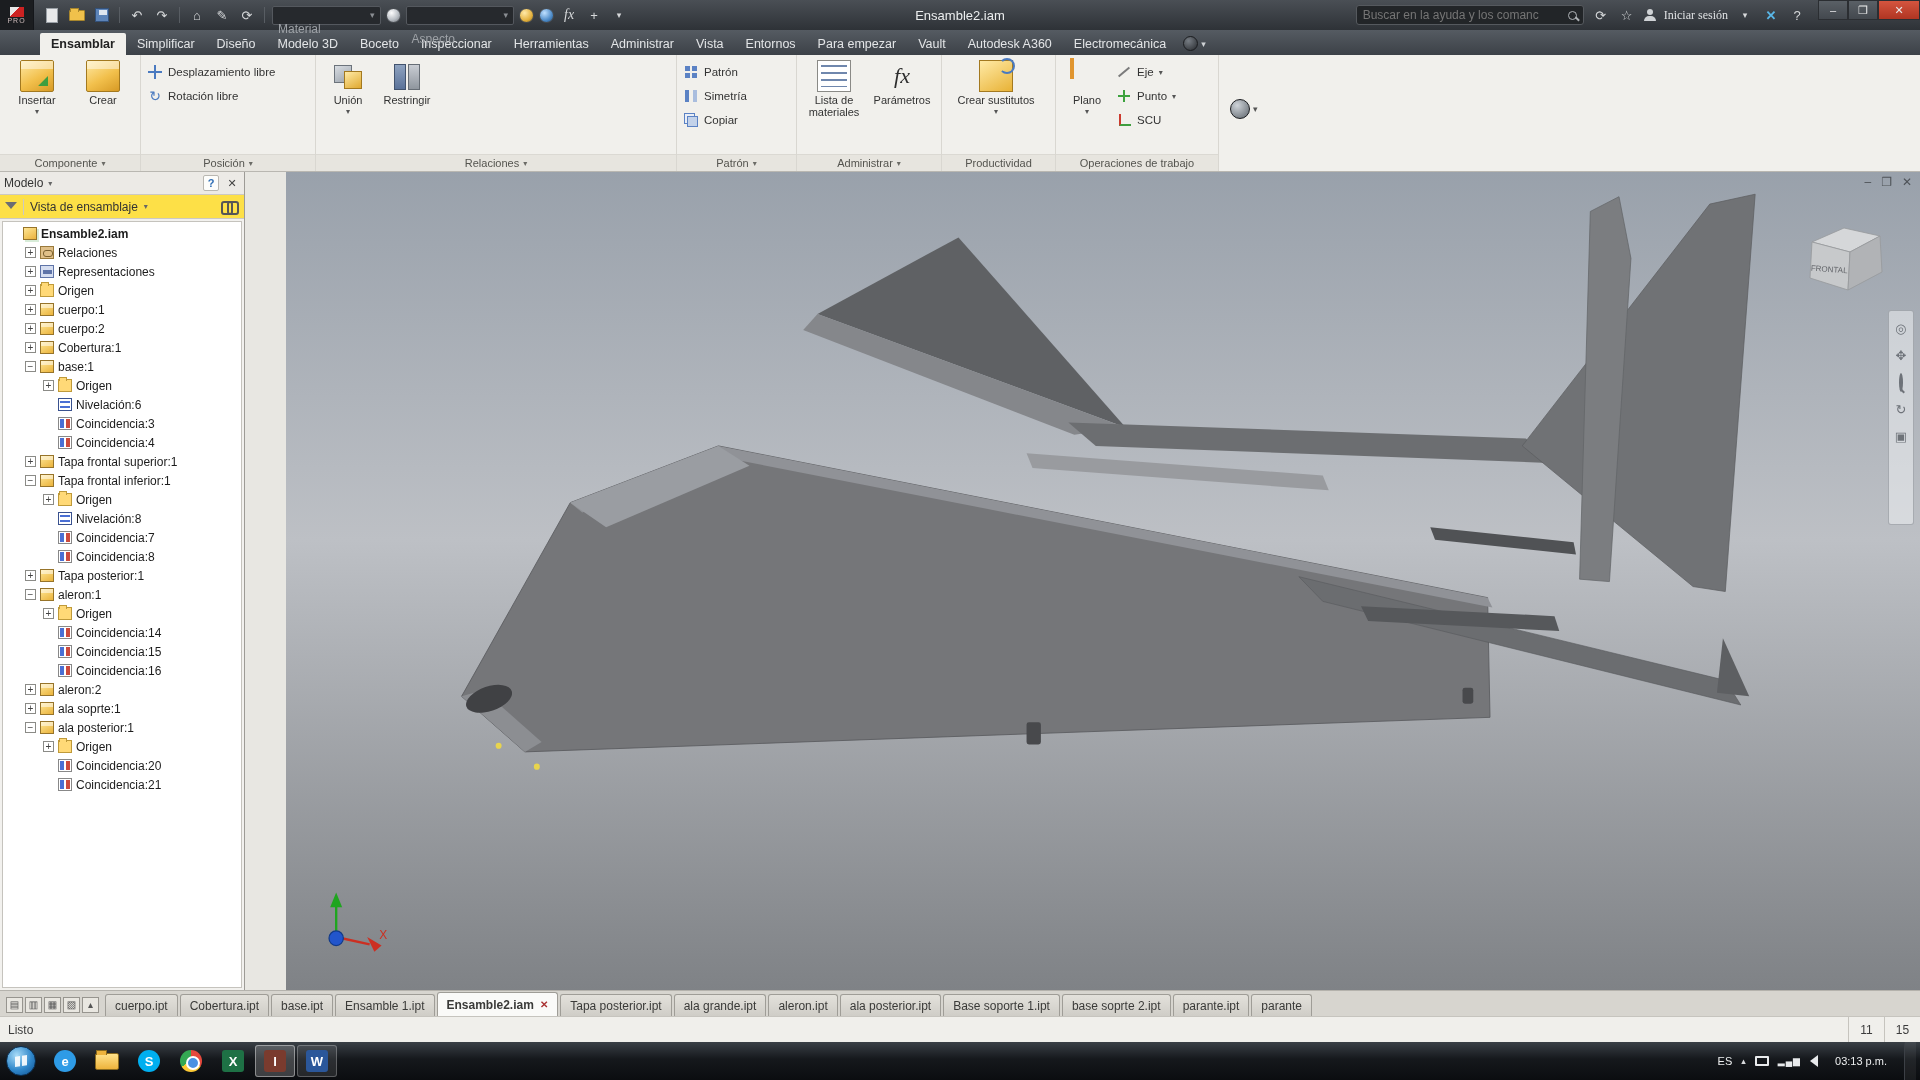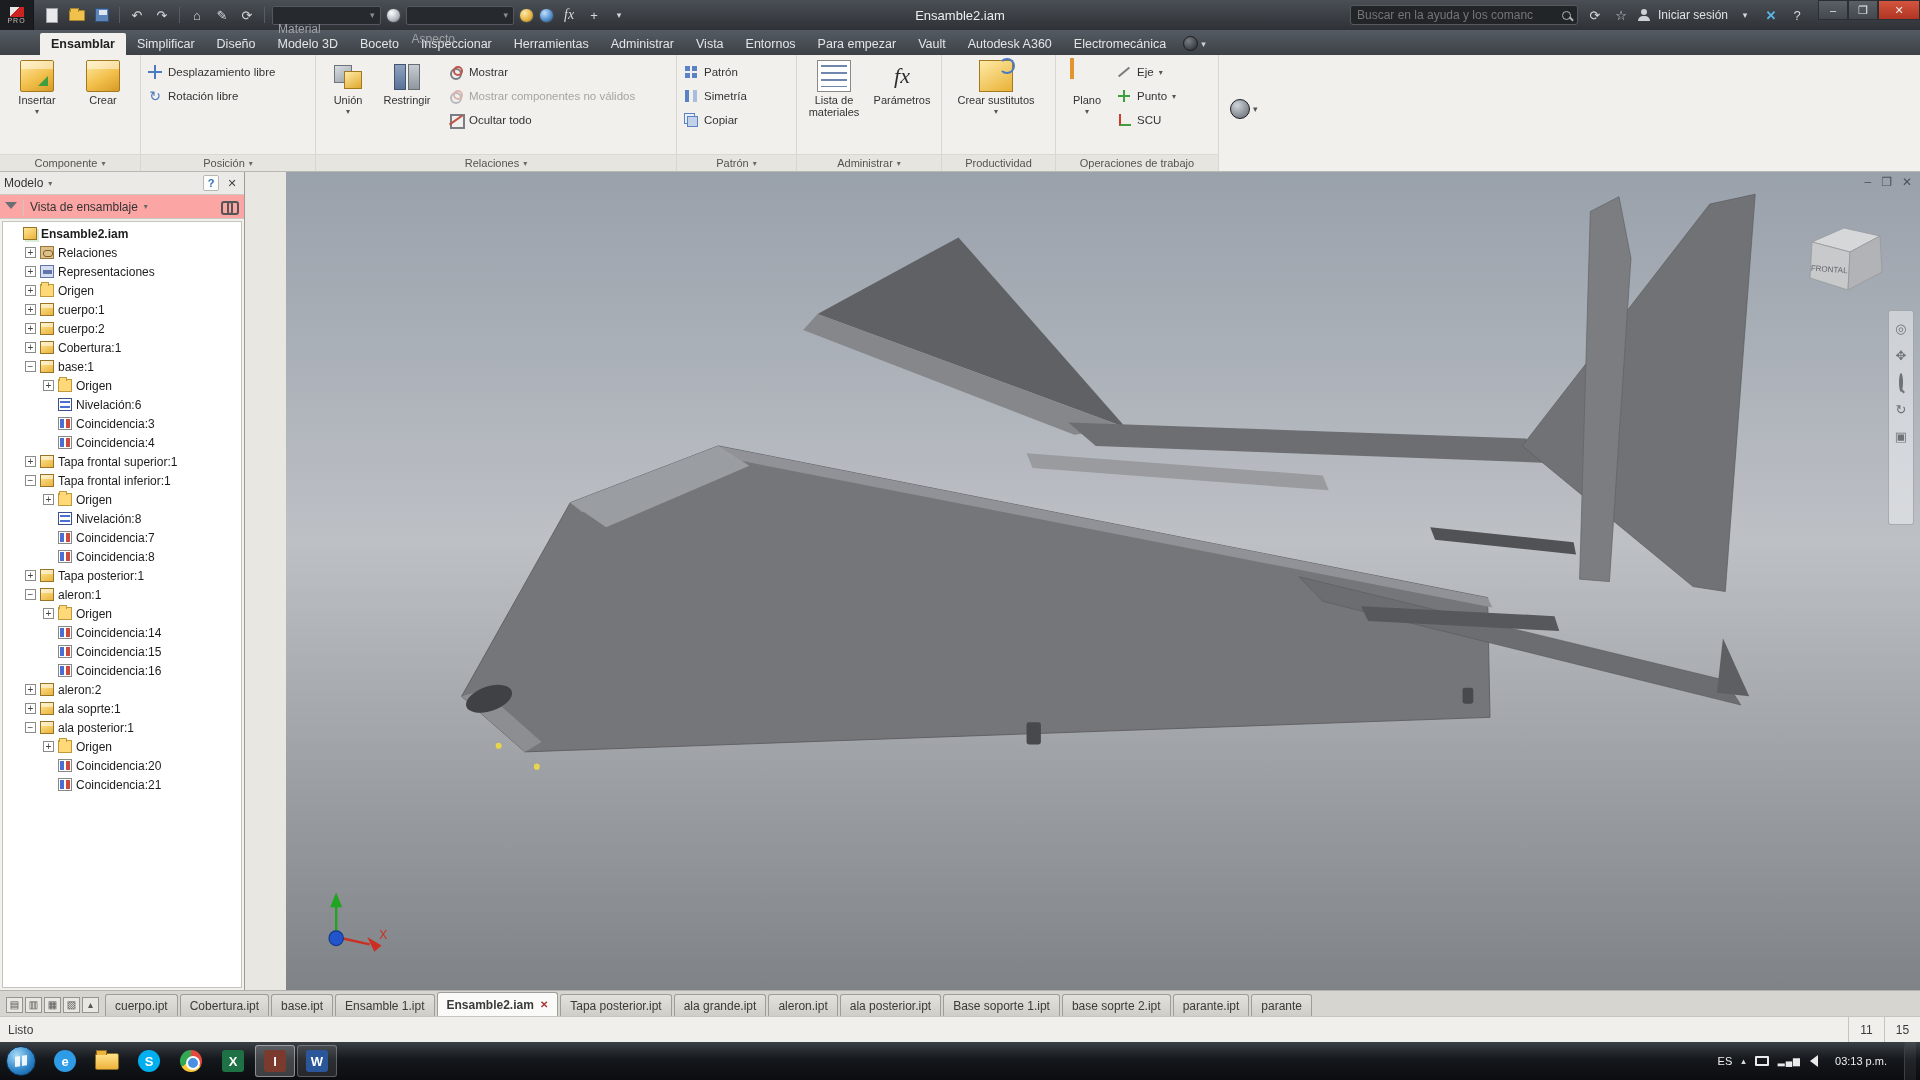--- a/index.html
+++ b/index.html
@@ -29,21 +29,21 @@
   .title-right { margin-left:auto; display:flex; align-items:center; gap:8px; padding-right:2px; }
   .searchbox { width:228px; height:20px; background:#222528; border:1px solid #55595e; border-radius:3px; display:flex; align-items:center; padding:0 6px; gap:6px; }
   .searchbox input { flex:1; background:transparent; border:none; outline:none; color:#b9bdc1; font-size:12px; font-family:"Liberation Sans",sans-serif; }
   .mag { width:9px; height:9px; border:1.5px solid #aeb2b6; border-radius:50%; position:relative; flex:none; }
   .mag::after { content:""; position:absolute; width:5px; height:1.5px; background:#aeb2b6; transform:rotate(45deg); right:-4px; bottom:-1px; }
   .tico { color:#d6d8da; font-size:13px; width:18px; text-align:center; }
   .tico.blue { color:#59b7e8; font-weight:bold; }
   .user { width:12px; height:12px; position:relative; }
   .user::before { content:""; position:absolute; top:0; left:3px; width:6px; height:6px; border-radius:50%; background:#cfd2d5; }
   .user::after { content:""; position:absolute; bottom:0; left:0; width:12px; height:5px; border-radius:5px 5px 0 0; background:#cfd2d5; }
-  .signin { font-size:12px; color:#dfe1e3; }
+  .signin { font-size:12px; color:#dfe1e3;font-family:Liberation Serif, serif; }
   .win-controls { display:flex; margin-left:10px; height:30px; }
   .wbtn { width:30px; height:20px; margin-top:0; display:flex; align-items:center; justify-content:center; font-size:11px; color:#e8e9ea; background:linear-gradient(#5a6066,#43484e); border:1px solid #2b2e32; }
   .wbtn.close { background:linear-gradient(#d4553f,#b03522); width:42px; }
 
   
   .tabrow { height:25px; background:linear-gradient(#555b62,#3c4147); display:flex; align-items:flex-end; padding-left:40px; flex:none; }
   .rtab { padding:4px 11px 4px; font-size:12.5px; color:#e3e5e7; cursor:default; }
   .rtab.active { background:#f1f0ec; color:#222; border-radius:2px 2px 0 0; font-weight:bold; }
   .tab-overflow { margin-left:6px; margin-bottom:3px; width:30px; height:17px; display:flex; align-items:center; gap:3px; }
   .tab-overflow .ball { width:15px; height:15px; border-radius:50%; background:radial-gradient(circle at 35% 30%,#777d84,#26292d); border:1px solid #1b1d20; }
@@ -99,21 +99,21 @@
   
   .main { flex:1; display:flex; min-height:0;gap:41px; }
 
   
   .browser { width:245px; background:#f2f1ee; border-right:1px solid #9d9b96; display:flex; flex-direction:column; flex:none; }
   .bhead { height:23px; display:flex; align-items:center; padding:0 4px; gap:5px; font-size:12px; color:#333; background:#eceae6; border-bottom:1px solid #ccc9c3; }
   .bhead .dd { font-size:8px; color:#666; }
   .bhead .sp { flex:1; }
   .helpbtn { width:16px; height:16px; border:1px solid #b9b7b1; background:#fdfdfb; border-radius:2px; font-size:11px; color:#2e6db5; display:flex; align-items:center; justify-content:center; font-weight:bold; }
   .closex { font-size:11px; color:#444; width:16px; text-align:center; }
-  .btools { height:24px; display:flex; align-items:center; gap:6px; padding:0 5px; background:#fca5a5; border-bottom:1px solid #ccc9c3; font-size:12px; color:#333; }
+  .btools { height:24px; display:flex; align-items:center; gap:6px; padding:0 5px; background:#fde047; border-bottom:1px solid #ccc9c3; font-size:12px; color:#333; }
   .funnel { width:12px; height:12px; position:relative; }
   .funnel::before { content:""; position:absolute; top:1px; left:0; border:6px solid transparent; border-top:7px solid #6b6e73; }
   .vsep { width:1px; height:16px; background:#ccc9c3; }
   .binoc { margin-left:auto; width:18px; height:11px; position:relative; }
   .binoc::before { content:""; position:absolute; left:0; top:0; width:8px; height:10px; border:2px solid #555; border-radius:3px; }
   .binoc::after { content:""; position:absolute; right:0; top:0; width:8px; height:10px; border:2px solid #555; border-radius:3px; }
   .treewrap { flex:1; background:#fff; border:1px solid #c5c3bd; margin:2px; overflow:hidden; padding-top:2px; }
   .trow { height:19px; display:flex; align-items:center; font-size:12px; color:#1c1c1c; white-space:nowrap; }
   .trow.bold { font-weight:bold; }
   .trow.lvl0 { padding-left:5px; } .trow.lvl1 { padding-left:22px; } .trow.lvl2 { padding-left:40px; }
@@ -307,34 +307,20 @@
     <div class="rpanel" style="width:361px;">
       <div class="rbig" style="width:56px;">
         <span class="bico union-ico"></span>
         <span class="lbl">Unión</span>
         <span class="dd">▾</span>
       </div>
       <div class="rbig" style="width:62px;">
         <span class="bico restr-ico"></span>
         <span class="lbl">Restringir</span>
       </div>
-      <div class="scol" style="margin-left:8px;">
-        <div class="sbtn">
-          <span class="sico chain"></span>
-          <span>Mostrar</span>
-        </div>
-        <div class="sbtn disabled">
-          <span class="sico chain dim"></span>
-          <span>Mostrar componentes no válidos</span>
-        </div>
-        <div class="sbtn">
-          <span class="sico hideall"></span>
-          <span>Ocultar todo</span>
-        </div>
-      </div>
       <div class="pfoot">
         <span>Relaciones</span>
         <span class="dd">▾</span>
       </div>
     </div>
 
     <div class="rpanel" style="width:120px;">
       <div class="scol">
         <div class="sbtn">
           <span class="sico grid4"></span>

